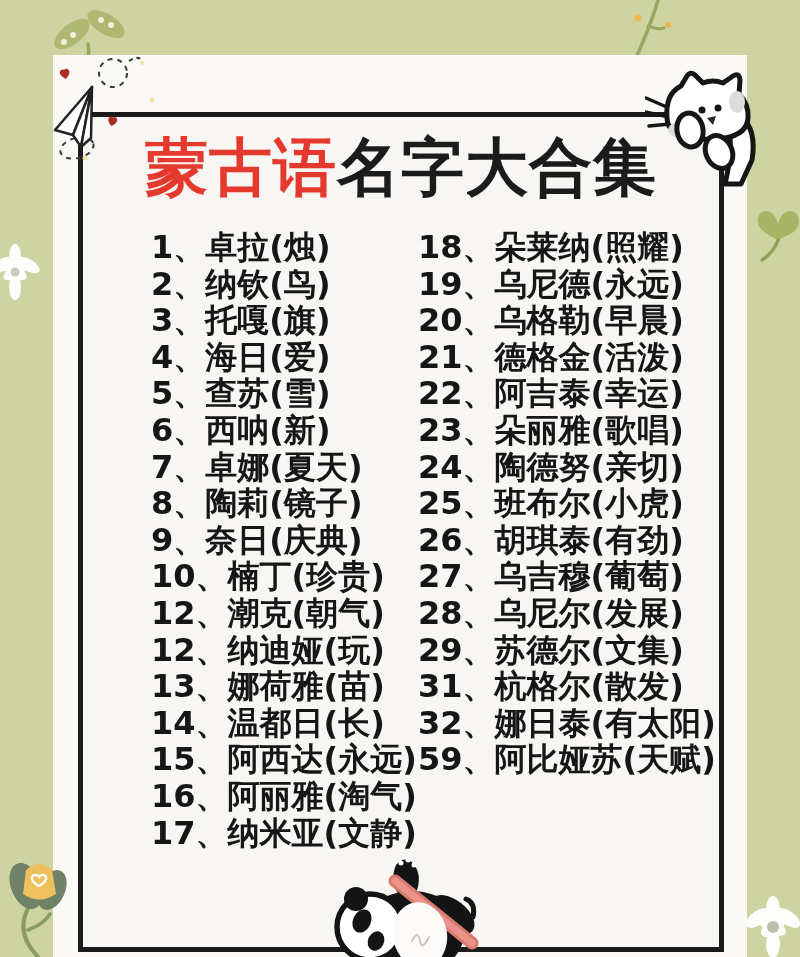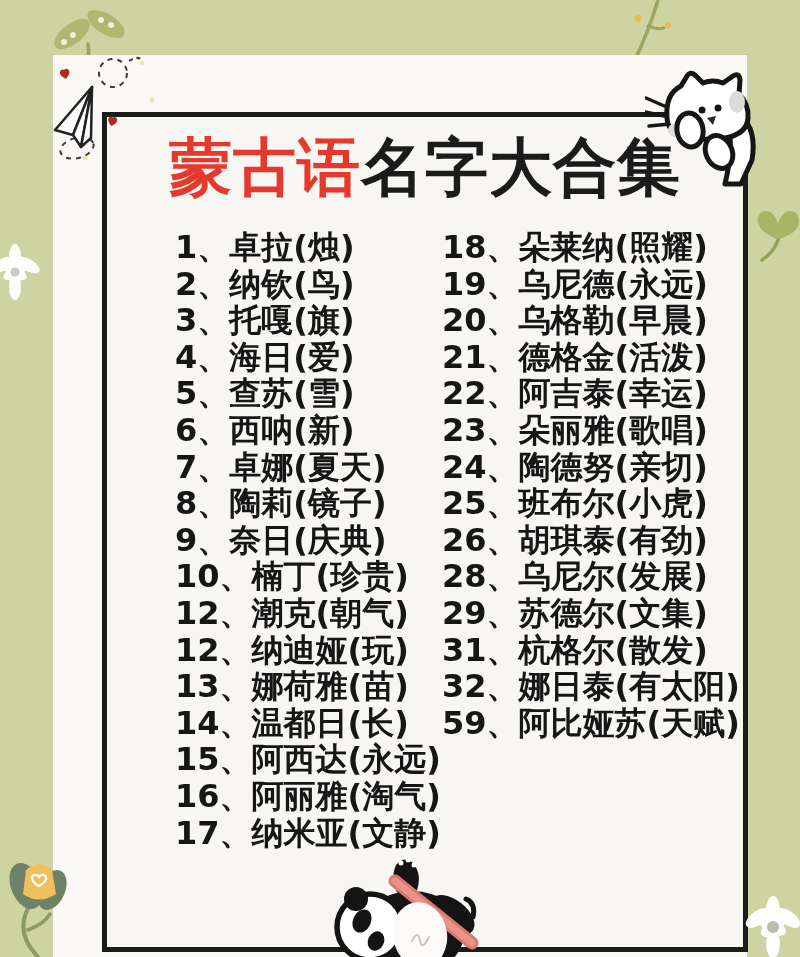--- a/index.html
+++ b/index.html
@@ -15,21 +15,20 @@
   
   .card{
     left:53px;top:55px;width:694px;height:902px;
     background:var(--card);
   }
   
   .frame{
     left:78px;top:112px;width:636px;height:830px;
     border:5px solid var(--ink);
     background:var(--panel);
-    margin-left:24px;
   }
   .title{
     position:absolute;left:0;top:8px;width:100%;
     text-align:center;
     font-size:63px;font-weight:900;letter-spacing:1px;
     color:var(--ink);white-space:nowrap;
   }
   .title .hl{color:var(--accent);}
   .name-list{
     position:absolute;top:112px;left:0;width:100%;
@@ -131,20 +130,21 @@
     <div class="col right" id="col-right">
         <div class="row">18、朵莱纳(照耀)</div>
         <div class="row">19、乌尼德(永远)</div>
         <div class="row">20、乌格勒(早晨)</div>
         <div class="row">21、德格金(活泼)</div>
         <div class="row">22、阿吉泰(幸运)</div>
         <div class="row">23、朵丽雅(歌唱)</div>
         <div class="row">24、陶德努(亲切)</div>
         <div class="row">25、班布尔(小虎)</div>
         <div class="row">26、胡琪泰(有劲)</div>
+        <div class="row">27、乌吉穆(葡萄)</div>
         <div class="row">28、乌尼尔(发展)</div>
         <div class="row">29、苏德尔(文集)</div>
         <div class="row">31、杭格尔(散发)</div>
         <div class="row">32、娜日泰(有太阳)</div>
         <div class="row">59、阿比娅苏(天赋)</div>
       </div>
   </div>
 </div>
 
 <svg class="abs" style="left:45px;top:55px;z-index:6" width="120" height="115" viewBox="0 0 120 115">

